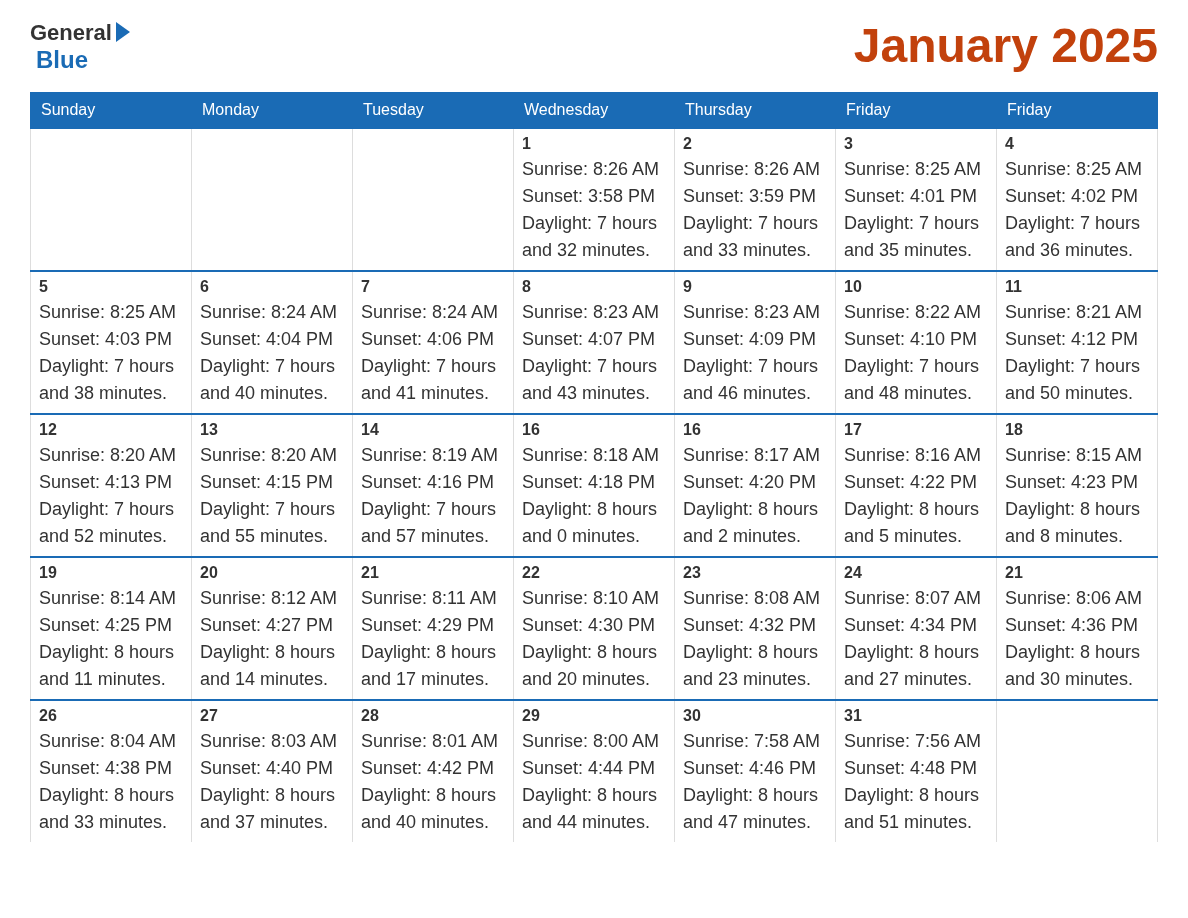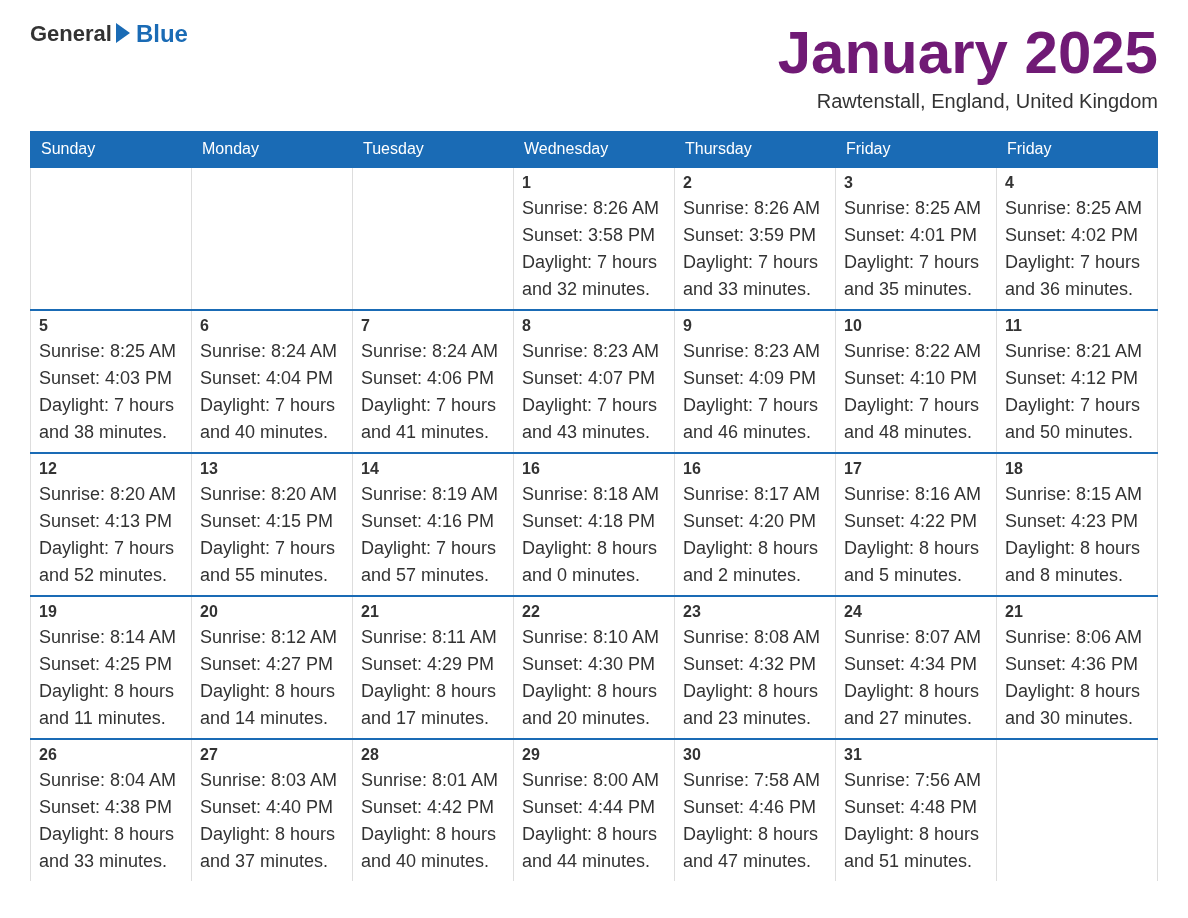--- a/index.html
+++ b/index.html
@@ -31,33 +31,33 @@
       margin-top: -2px;
     }
     .logo-blue {
       font-size: 24px;
       font-weight: bold;
       color: #1a6bb5;
       margin-left: 6px;
     }
     .logo-wrapper {
       display: flex;
-      flex-direction: row;
+      flex-direction: column;
     }
     .logo-row {
       display: flex;
       align-items: center;
     }
     .title-block {
       text-align: right;
     }
     .calendar-title {
-      font-size: 60px;
-      font-weight: bold;
-      color: #701a75;
+      font-size: 48px;
+      font-weight: bold;
+      color: #c2410c;
       line-height: 1.1;
     }
     .calendar-subtitle {
       font-size: 20px;
       color: #333;
       margin-top: 4px;
     }
     .calendar {
       width: 100%;
       border-collapse: collapse;
@@ -113,21 +113,20 @@
     <div class="logo-row">
       <span class="logo-text-general">General</span>
       <div class="logo-arrow"></div>
     </div>
     <div class="logo-row">
       <span class="logo-blue">Blue</span>
     </div>
   </div>
   <div class="title-block">
     <div class="calendar-title">January 2025</div>
-    <div class="calendar-subtitle">Rawtenstall, England, United Kingdom</div>
   </div>
 </div>
 
 <table class="calendar">
   <thead>
     <tr>
     <th>Sunday</th>
         <th>Monday</th>
         <th>Tuesday</th>
         <th>Wednesday</th>

